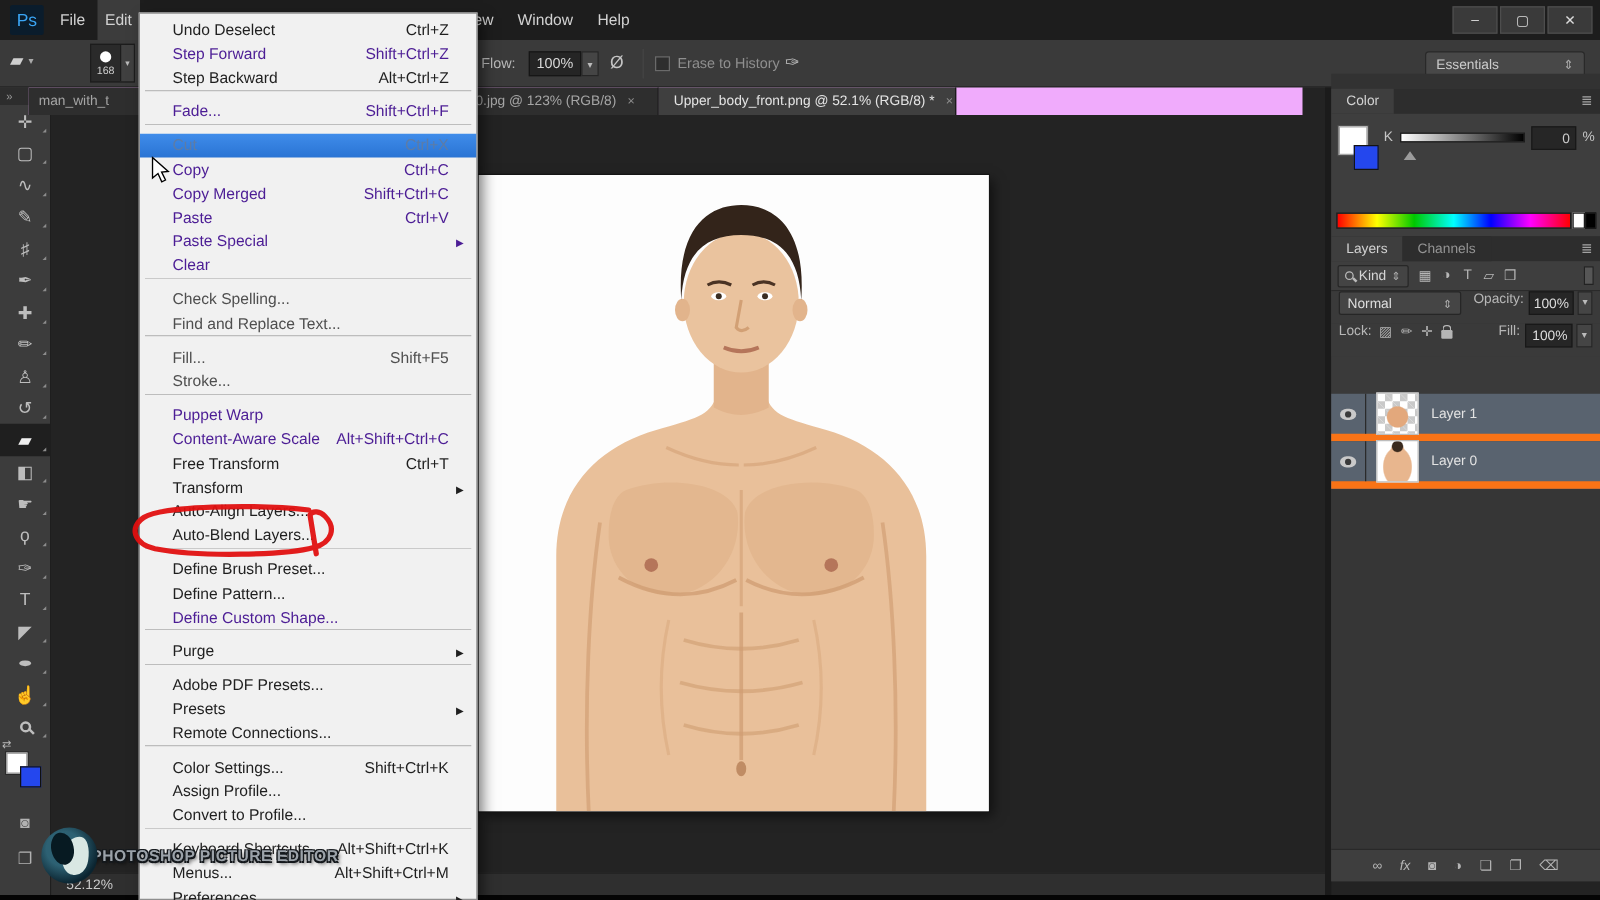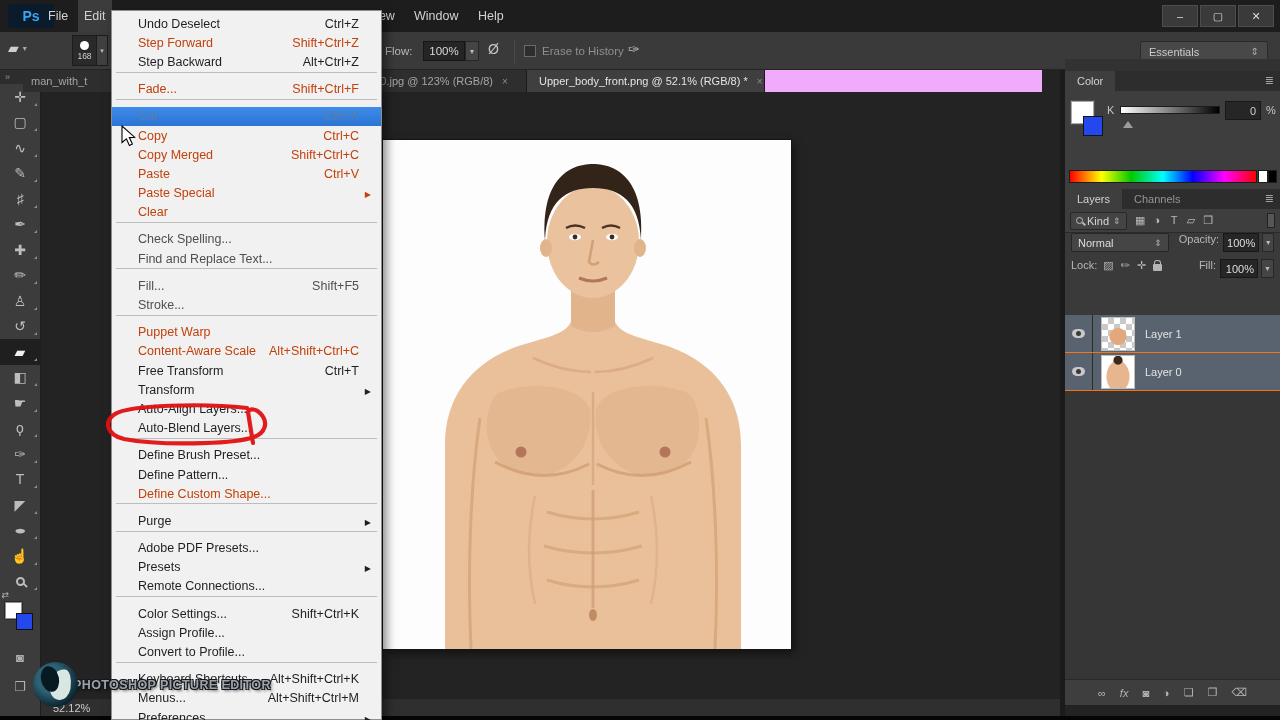--- a/index.html
+++ b/index.html
@@ -2,22 +2,22 @@
 <html><head>
 <meta charset="utf-8">
 <style>
   *{box-sizing:border-box;margin:0;padding:0}
   html,body{width:1280px;height:720px;background:#000}
   .app{position:relative;width:1280px;height:720px;overflow:hidden;background:#232323;
        font-family:"Liberation Sans",sans-serif;-webkit-font-smoothing:antialiased}
 
   
   .titlebar{position:absolute;left:0;top:0;width:1280px;height:32px;background:#1d1d1d}
-  .ps-logo{position:absolute;left:8px;top:4px;width:46px;height:24px;background:#0a1c2c;color:#3aa5f5;
-           font-weight:bold;font-size:14px;display:flex;align-items:center;justify-content:center;border-radius:2px}
+  .ps-logo{position:absolute;left:8px;top:4px;width:27px;height:24px;background:#0a1c2c;color:#3aa5f5;
+           font-weight:normal;font-size:14px;display:flex;align-items:center;justify-content:center;border-radius:2px}
   .mb-item{position:absolute;top:0;line-height:32px;color:#d2d2d2;font-size:12.5px;padding:0 6px}
   .mb-file{left:42px}.mb-edit{left:78px;background:#3c3c3c}.mb-view{left:362px}.mb-window{left:408px}.mb-help{left:472px}
   .winctl{position:absolute;right:6px;top:5px;display:flex;gap:2px}
   .wbtn{width:36px;height:22px;background:#3a3a3a;border:1px solid #4d4d4d;color:#dcdcdc;
         display:flex;align-items:center;justify-content:center;font-size:11px}
 
   
   .optionsbar{position:absolute;left:0;top:32px;width:1280px;height:38px;background:#3a3a3a;
               border-bottom:1px solid #242424;color:#b9b9b9;font-size:11.5px}
   .opt-tool{position:absolute;left:8px;top:8px;display:flex;align-items:center;gap:4px;color:#cfcfcf;font-size:14px}
@@ -118,21 +118,21 @@
   .rlabel{margin-left:6px}
   .valbox{width:38px;height:19px;background:#262626;border:1px solid #181818;display:flex;align-items:center;
           justify-content:flex-end;padding:0 3px;color:#dedede}
   .dropbtn{width:13px;height:19px;background:#454545;border:1px solid #262626;margin-left:-1px;
            display:flex;align-items:center;justify-content:center;font-size:7px;color:#bbb}
   .lockicons{display:flex;gap:7px;align-items:center;margin-left:2px}
   .mini{color:#b5b5b5;font-size:11px}
   .css-pad{width:9px;height:7px;background:#b5b5b5;border-radius:1px;position:relative;margin-top:4px;display:inline-block}
   .css-pad::before{content:"";position:absolute;left:1px;top:-4px;width:5px;height:5px;border:1.5px solid #b5b5b5;border-bottom:none;border-radius:3px 3px 0 0}
   .layerlist{position:absolute;left:0;top:126px;right:0;bottom:26px;background:#363636}
-  .layerrow{height:38px;display:flex;align-items:center;border-bottom:1px solid #f97316;color:#e3e3e3;font-size:11px}
+  .layerrow{height:38px;display:flex;align-items:center;border-bottom:6px solid #f97316;color:#e3e3e3;font-size:11px}
   .layerrow.selected{background:#59636f}
   .eyebox{width:28px;height:100%;display:flex;align-items:center;justify-content:center;border-right:1px solid #2b2b2b}
   .css-eye{width:13px;height:9px;border-radius:50%/60%;background:#c9c9c9;position:relative}
   .css-eye::after{content:"";position:absolute;left:4px;top:2px;width:5px;height:5px;border-radius:50%;background:#3a3a3a}
   .thumb{width:34px;height:34px;margin:0 10px 0 8px;border:1px solid #bdbdbd;flex:none}
   .thumb-checker{background:
      radial-gradient(circle at 50% 58%,#e3a87c 0 8px,rgba(0,0,0,0) 9px),
      linear-gradient(45deg,#c9c9c9 25%,rgba(0,0,0,0) 25%,rgba(0,0,0,0) 75%,#c9c9c9 75%),
      linear-gradient(45deg,#c9c9c9 25%,#ffffff 25%,#ffffff 75%,#c9c9c9 75%);
      background-size:auto,12px 12px,12px 12px;background-position:0 0,0 0,6px 6px;background-color:#fff}
@@ -147,21 +147,21 @@
   
   .editmenu{position:absolute;left:111px;top:10px;width:271px;height:710px;background:#f1f1f1;
             border:1px solid #8e8e8e;box-shadow:4px 4px 10px rgba(0,0,0,.5);padding-top:3px;z-index:40;font-size:12.5px}
   .menu-item{height:19.2px;display:flex;align-items:center;padding:0 10px 0 26px;white-space:nowrap}
   .menu-item.sep{margin-bottom:8px;box-shadow:0 5px 0 -4px #bdbdbd}
   .menu-item .mi-shortcut{margin-left:auto}
   .menu-item .mi-sub{width:12px;text-align:right}
   .menu-item.submenu .mi-sub::after{content:"▶";font-size:8px}
   .menu-item.enabled{color:#1f1f1f}
   .menu-item.muted{color:#4f4f4f}
-  .menu-item.disabled{color:#c2410c}
+  .menu-item.disabled{color:#4c1d95}
   .menu-item.highlight{background:linear-gradient(#3f8cea,#2a74d4);color:#5d7ca6}
 
   
   .red-annot{position:absolute;left:99px;top:399px;width:182px;height:50px;z-index:45;pointer-events:none}
   .cursor{position:absolute;left:121px;top:125px;z-index:46;pointer-events:none}
   .wm{position:absolute;left:33px;top:662px;z-index:60;display:flex;align-items:center;pointer-events:none}
   .wm-logo{width:45px;height:45px;border-radius:50%;position:relative;overflow:hidden;
            background:radial-gradient(circle at 40% 38%,#2d6173 0 36%,#0b2430 72%)}
   .wm-logo::after{content:"";position:absolute;left:17px;top:7px;width:21px;height:31px;background:#d9e7e3;
                   border-radius:62% 40% 48% 52%/55% 58% 42% 45%;transform:rotate(9deg)}

